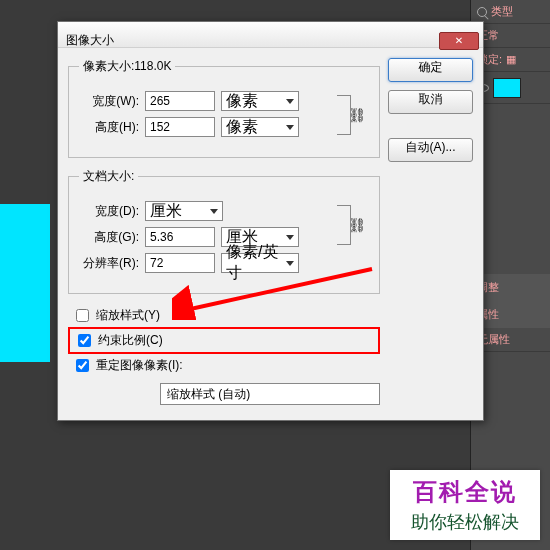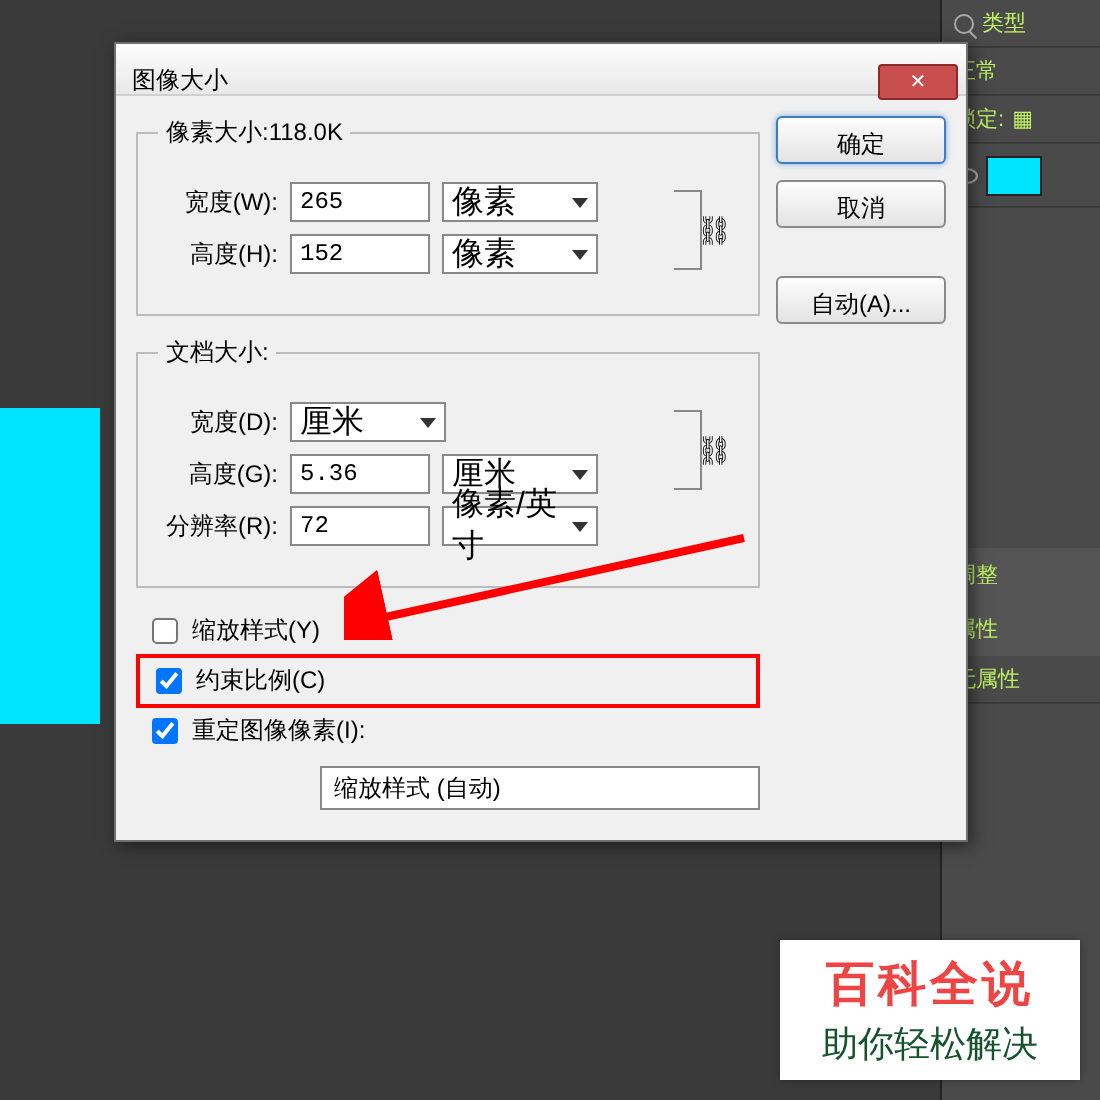--- a/index.html
+++ b/index.html
@@ -15,21 +15,21 @@
       position: absolute;
       left: 0; top: 204px;
       width: 50px; height: 158px;
       background: #00e5ff;
     }
     .right-panel {
       position: absolute;
       right: 0; top: 0;
       width: 80px; height: 550px;
       background: #4a4a4a;
-      color: #bef264;
+      color: #fca5a5;
       border-left: 1px solid #222;
     }
     .right-panel .row {
       padding: 4px 6px;
       border-bottom: 1px solid #3a3a3a;
       font-size: 11px;
       display: flex;
       align-items: center;
       gap: 4px;
     }
@@ -121,21 +121,20 @@
     .row-line label {
       width: 60px;
       text-align: right;
     }
     .row-line input[type="text"] {
       width: 70px;
       height: 20px;
       border: 1px solid #888;
       padding: 0 4px;
       font-size: 12px;
-      font-family: Liberation Mono, monospace;
     }
     .unit-select {
       width: 78px;
       height: 20px;
       border: 1px solid #888;
       background: #fff;
       font-size: 16px;
       padding: 0 4px;
       display: flex;
       align-items: center;
@@ -166,21 +165,21 @@
       flex-direction: column;
       gap: 8px;
     }
     .btn {
       height: 24px;
       background: linear-gradient(#fdfdfd, #e3e3e3);
       border: 1px solid #8a8a8a;
       border-radius: 3px;
       font-size: 12px;
       display: flex;
-      align-items: flex-end;
+      align-items: flex-start;
       justify-content: center;
       cursor: default;
     }
     .btn.primary {
       border: 1px solid #3a7cc9;
       box-shadow: 0 0 3px rgba(58,124,201,0.6);
     }
     .checkbox-line {
       display: flex;
       align-items: center;
@@ -222,21 +221,21 @@
       box-shadow: 0 0 4px rgba(0,0,0,0.3);
       display: flex;
       flex-direction: column;
       align-items: center;
       justify-content: center;
       gap: 2px;
     }
     .watermark .big {
       font-size: 24px;
       font-weight: bold;
-      color: #ef4444;
+      color: #a21caf;
       letter-spacing: 2px;
     }
     .watermark .small {
       font-size: 18px;
       color: #14532d;
     }
   </style>
 </head>
 <body>
 

